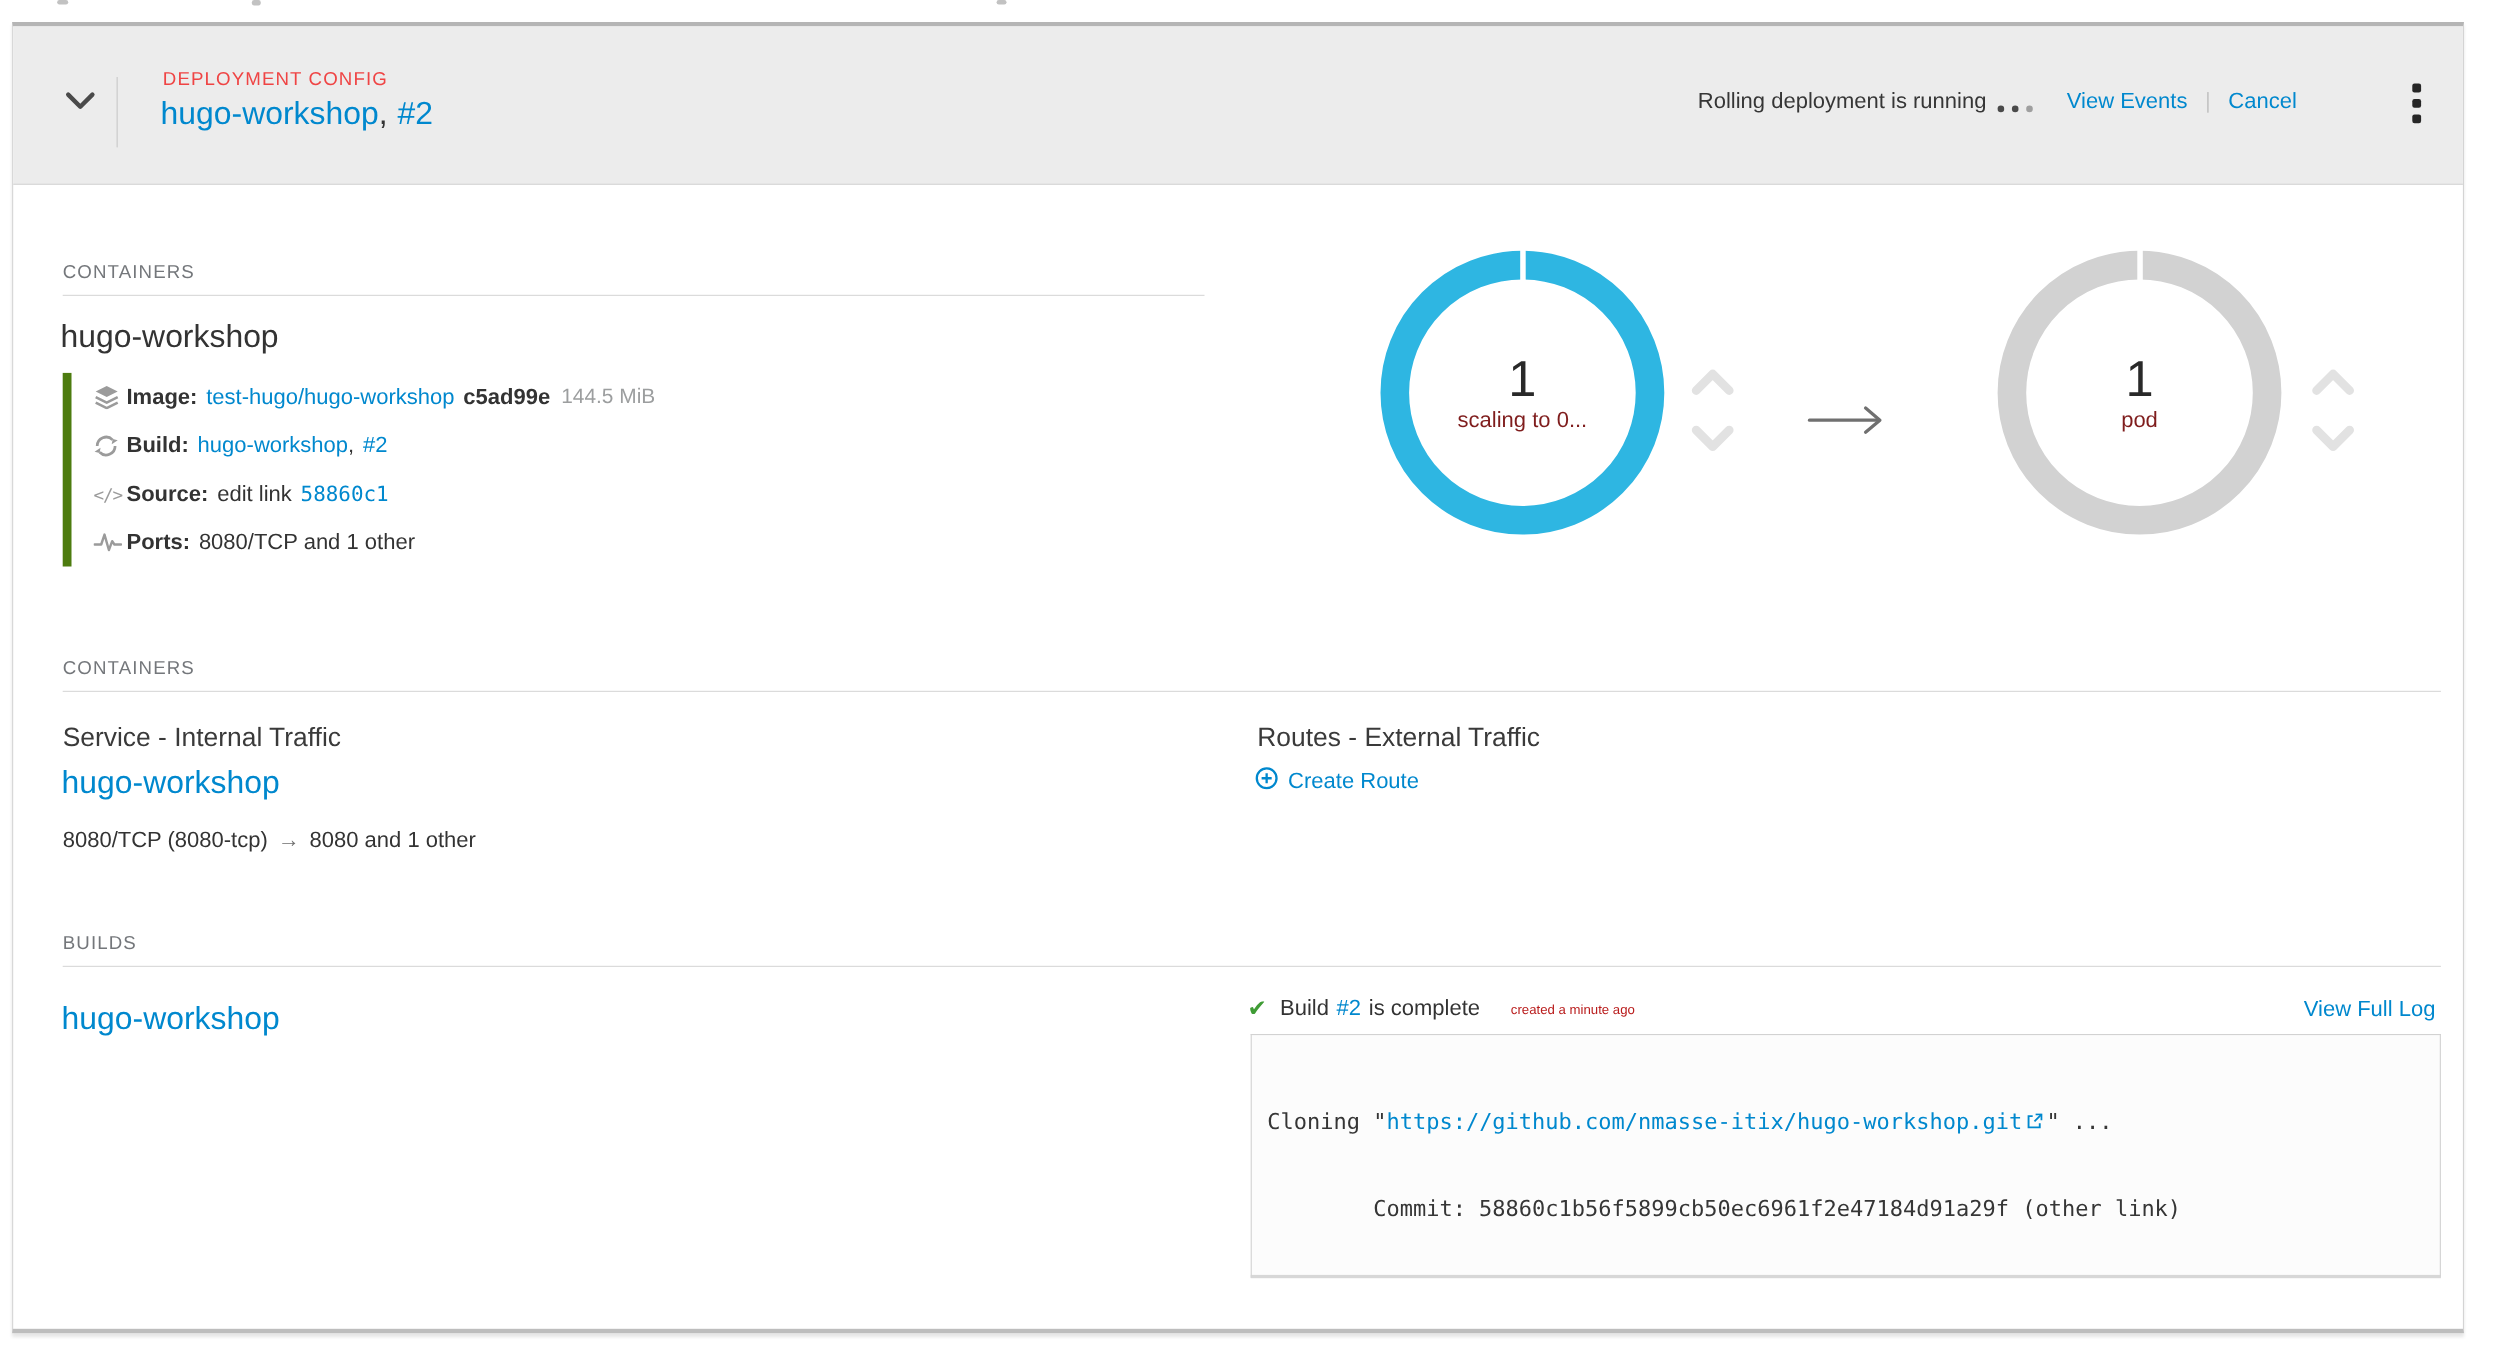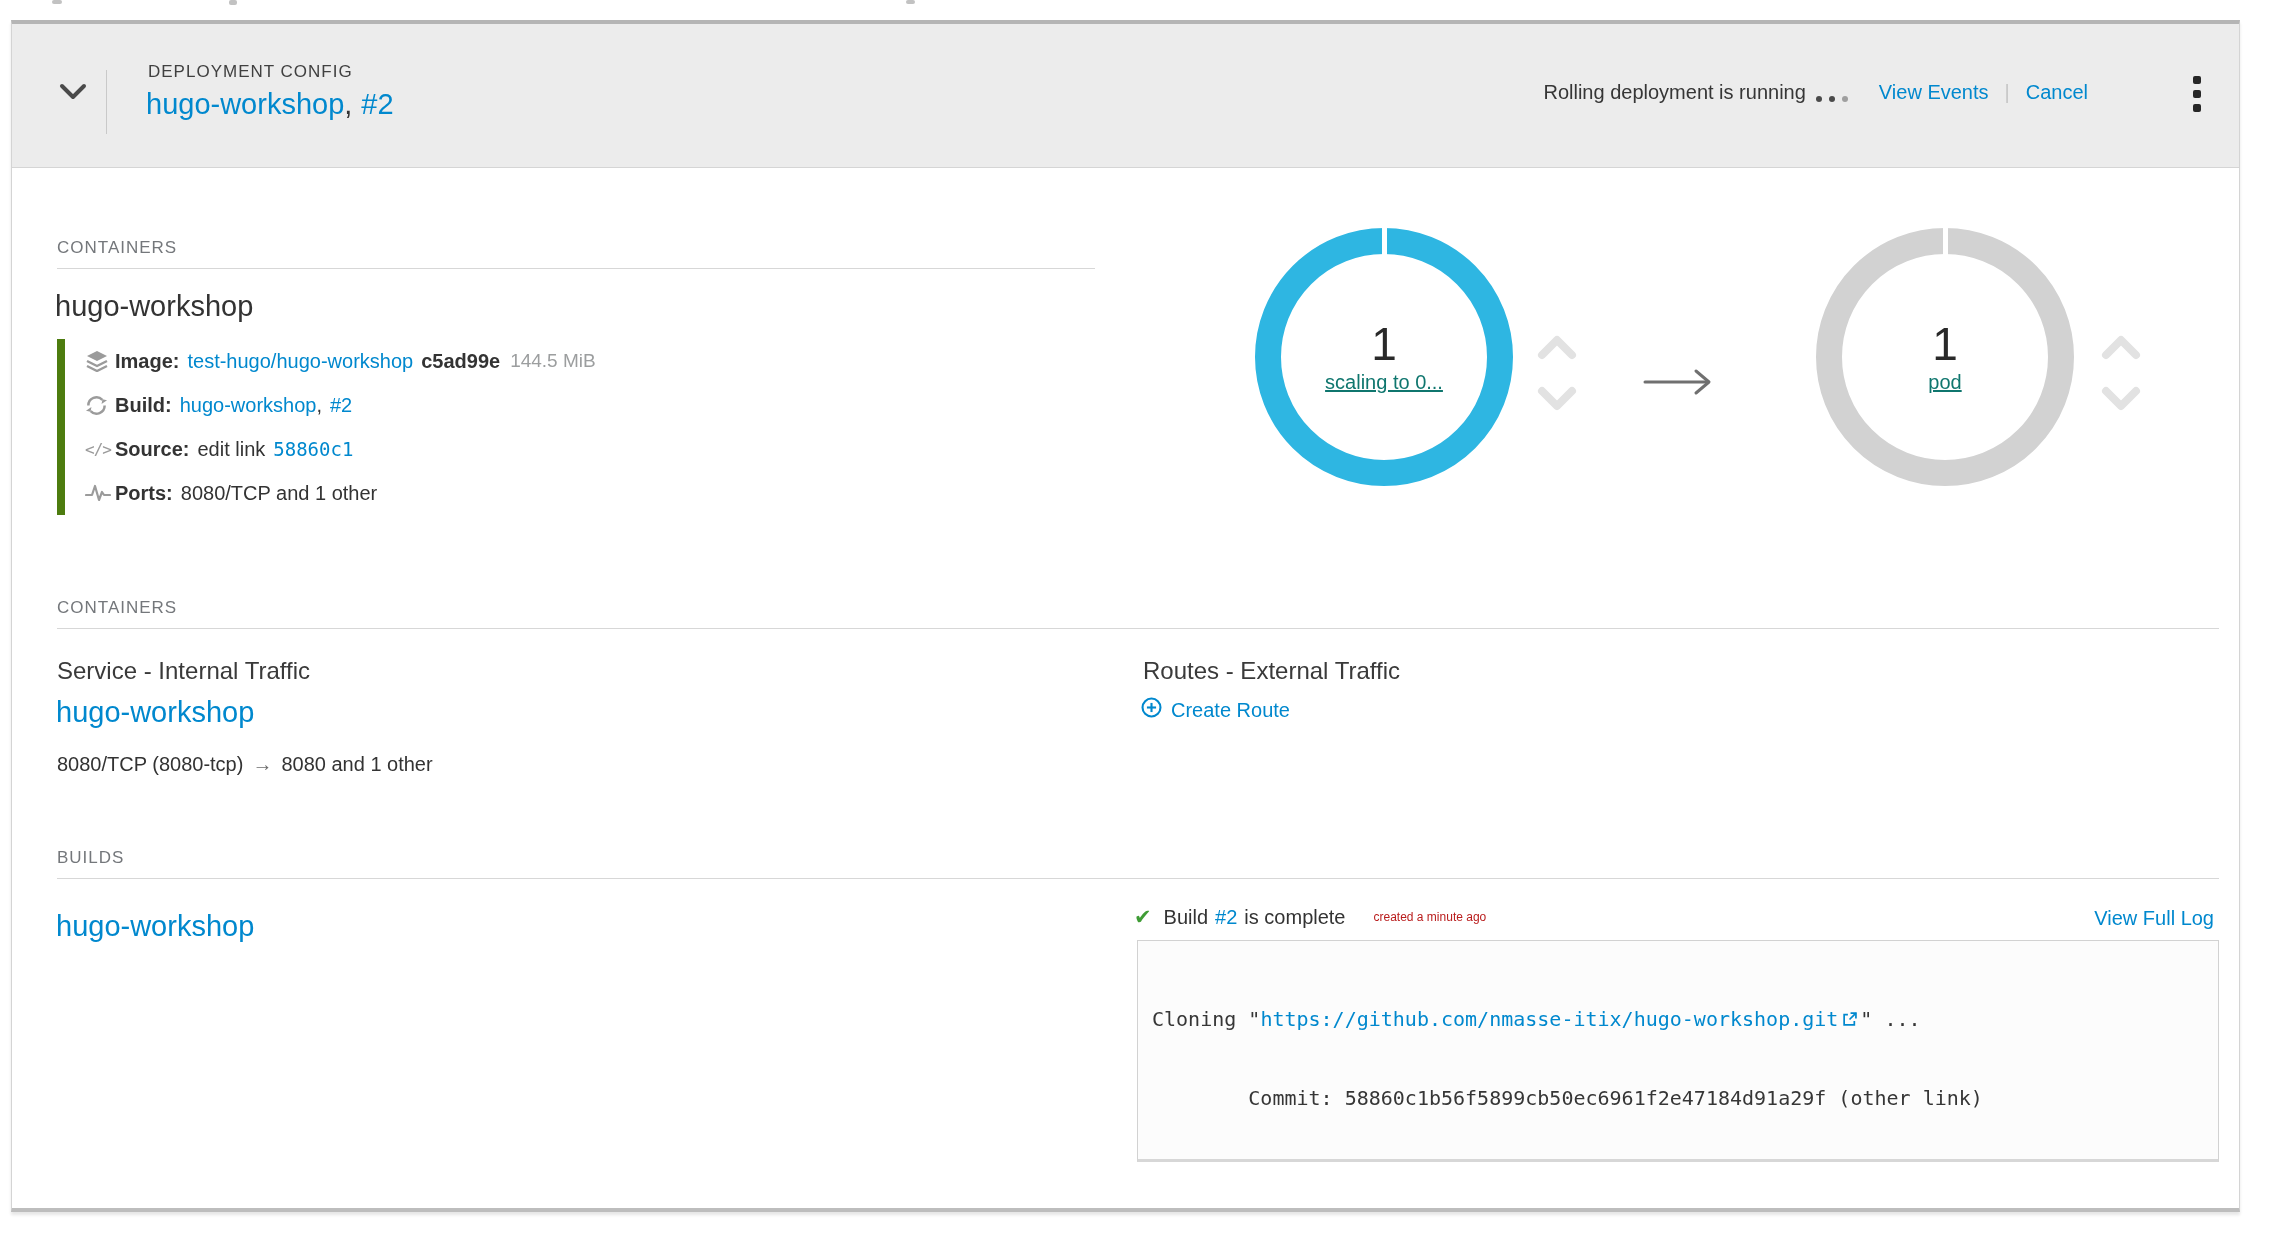--- a/index.html
+++ b/index.html
@@ -20,21 +20,21 @@
     background:#ffffff; border:1px solid #d4d4d4;
     border-top:4px solid #b5b5b5; border-bottom:4px solid #bdbdbd;
     box-shadow:0 3px 3px rgba(0,0,0,0.10);
   }
   .card-header {
     position:absolute; left:12px; top:24px; width:2227px; height:144px;
     background:#ececec; border-bottom:1px solid #d5d5d5;
   }
   .collapse-btn { left:58px; top:82px; width:34px; height:26px; cursor:pointer; }
   .hdr-divider { left:106px; top:70px; width:1px; height:64px; background:#c9c9c9; }
-  .kicker { left:148px; top:62px; font-size:17px; color:#404040; letter-spacing:1px; }
+  .kicker { left:148px; top:62px; font-size:17px; color:#ef4444; letter-spacing:1px; }
   .title { left:146px; top:88px; font-size:29px; }
   .title .sep { color:#333333; }
   .title .num { margin-left:9px; }
 
   .hdr-right { right:184px; top:81px; display:flex; align-items:center; font-size:20px; }
   .status-text { color:#363636; }
   .run-dots { display:flex; gap:7px; margin:12px 0 0 10px; }
   .run-dots i { width:6px; height:6px; border-radius:50%; background:#4a4a4a; }
   .run-dots i:last-child { background:#9f9f9f; }
   .hdr-link { font-size:20px; }
@@ -83,21 +83,21 @@
   .ext-icon { margin:0 3px 0 4px; vertical-align:-1px; }
 
   
   .donut { position:absolute; width:258px; height:258px; border-radius:50%; }
   .donut-ring { position:absolute; inset:0; border-radius:50%; }
   .donut.blue .donut-ring { border:26px solid #2eb6e2; }
   .donut.gray .donut-ring { border:26px solid #d2d2d2; }
   .notch { position:absolute; background:#ffffff; }
   .donut-content { position:absolute; inset:26px; display:flex; flex-direction:column; align-items:center; justify-content:center; }
   .pod-count { font-size:46px; font-weight:300; color:#292929; line-height:1.05; }
-  .pod-caption { font-size:20px; color:#0f766e; margin-top:3px;text-decoration:underline; }
+  .pod-caption { font-size:20px; color:#7f1d1d; margin-top:3px; }
 
   .stepper { position:absolute; width:40px; height:26px; cursor:pointer; }
   .scale-arrow { left:1643px; top:366px; }
 </style>
 </head>
 <body>
 
 <div class="screen">
 
   <div class="artifact" style="left:52px;width:10px;height:4px;"></div>

